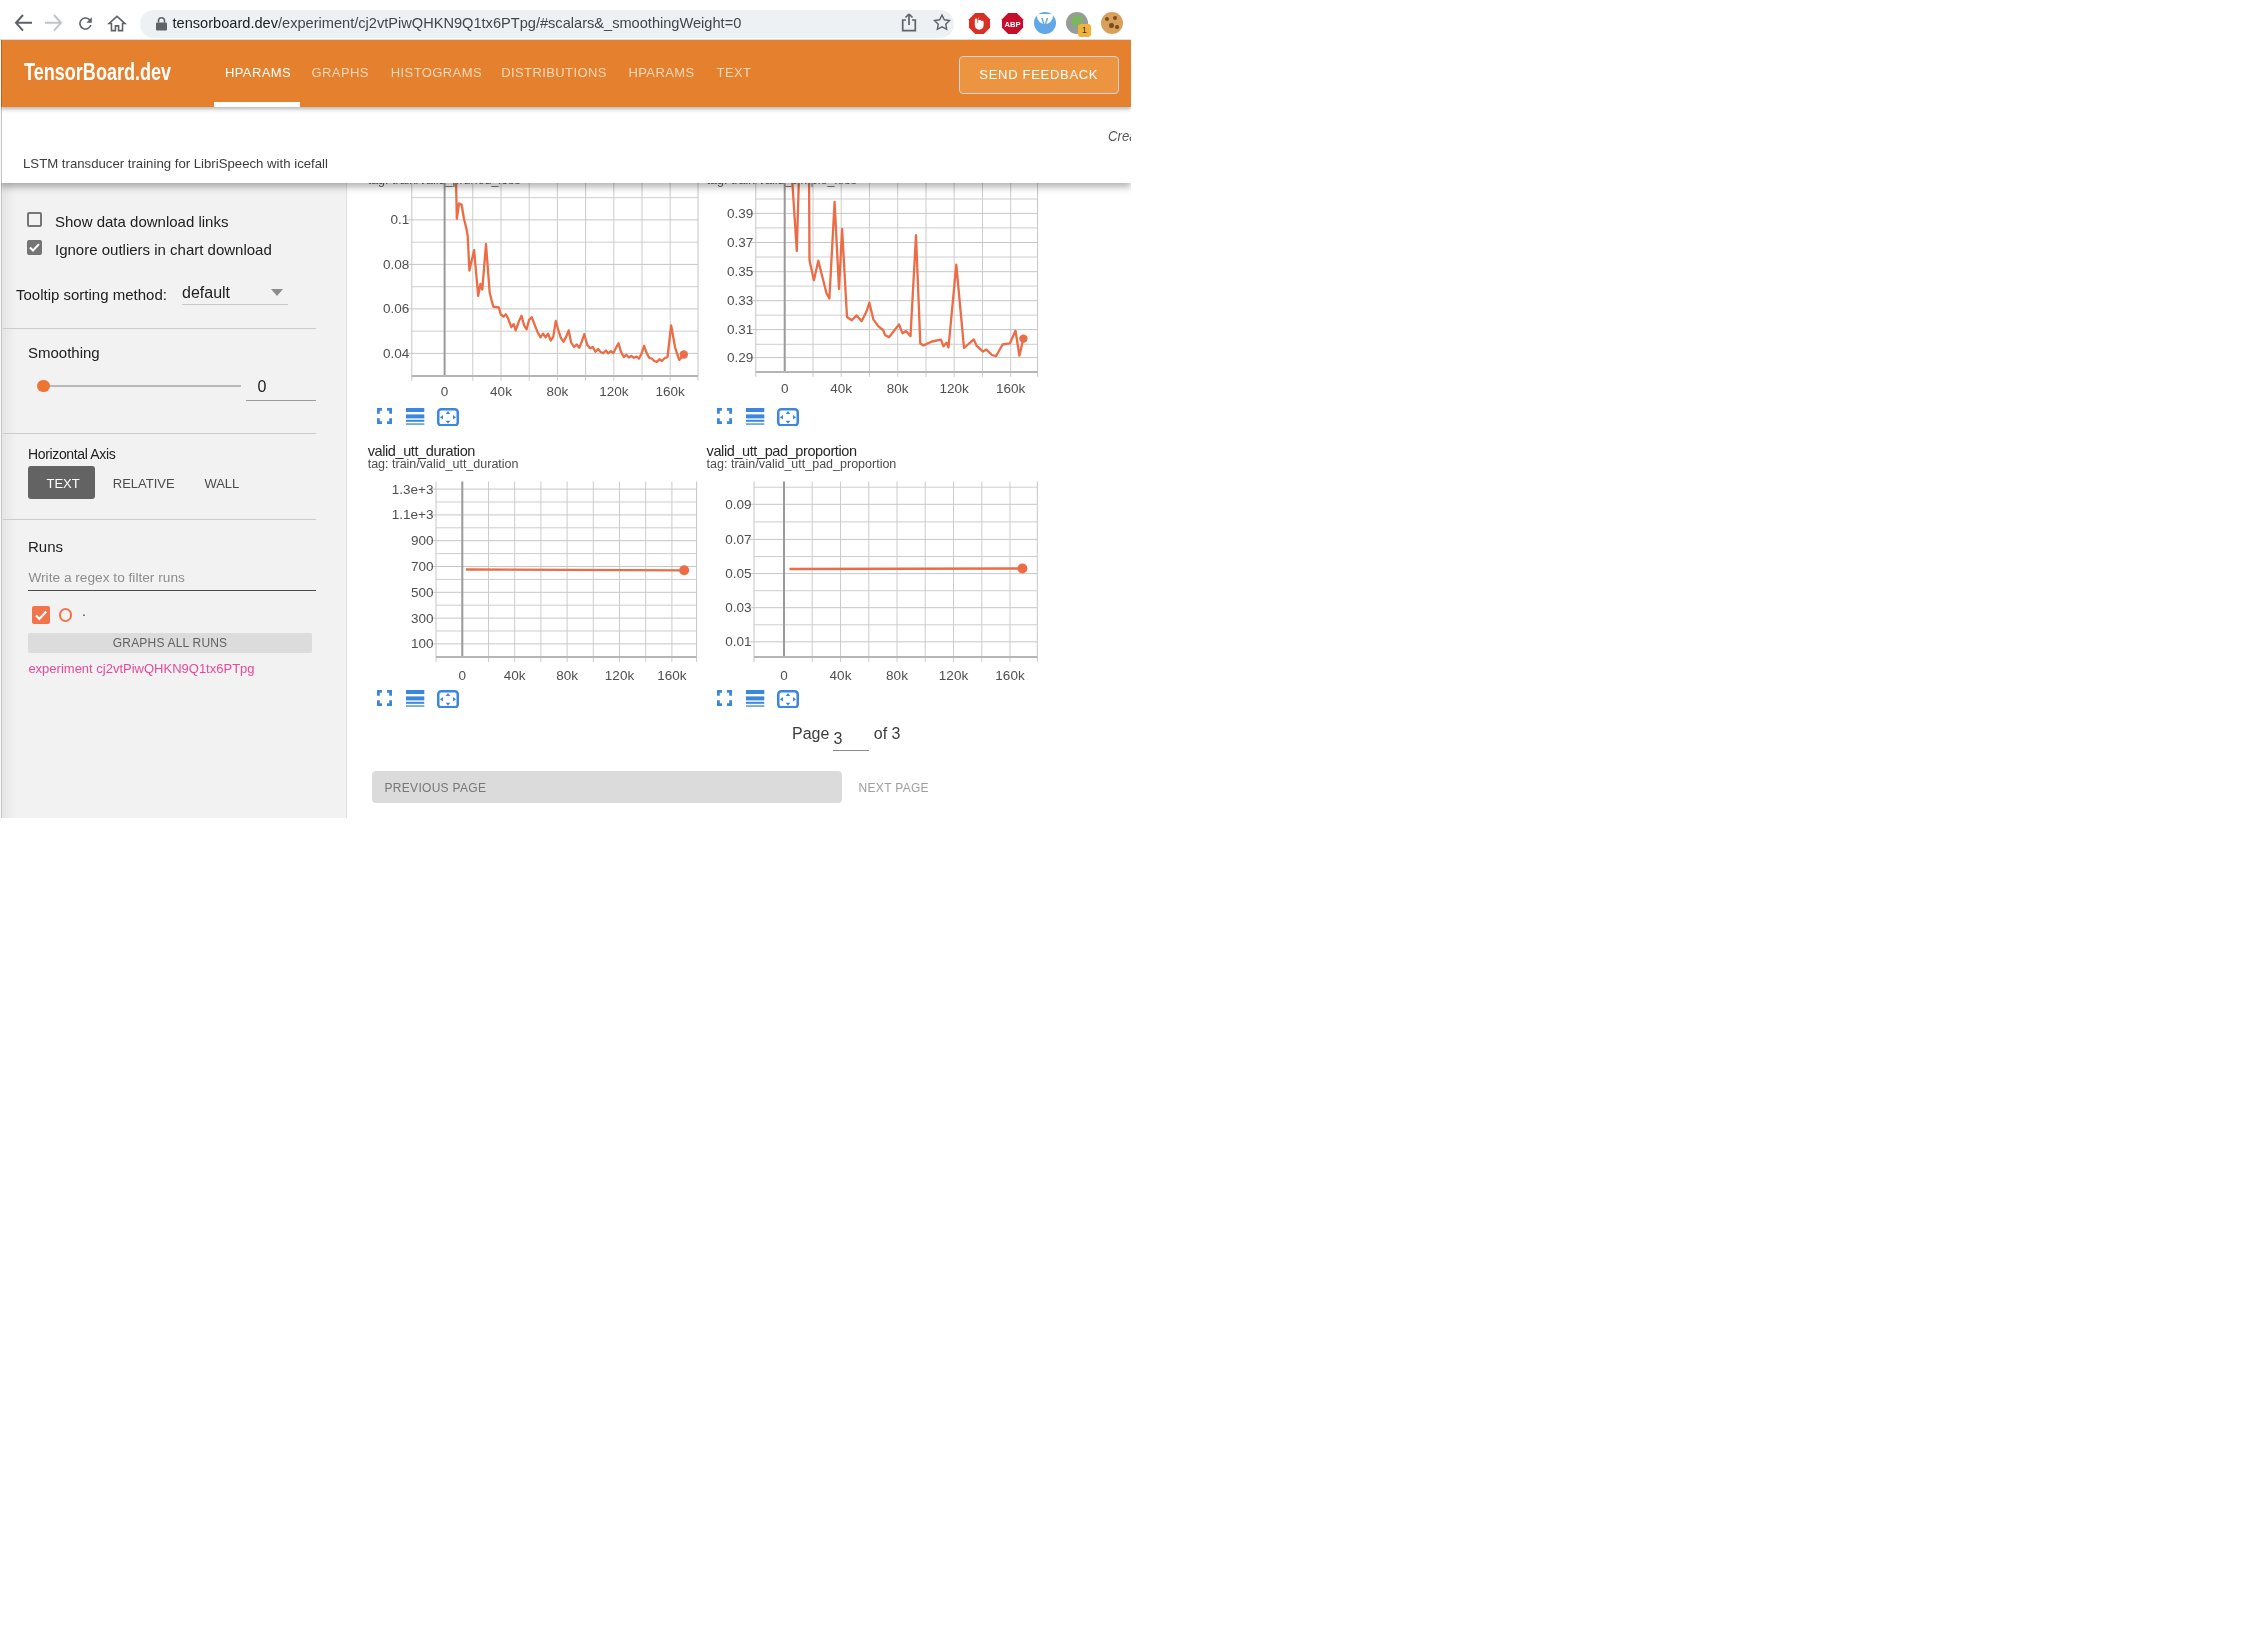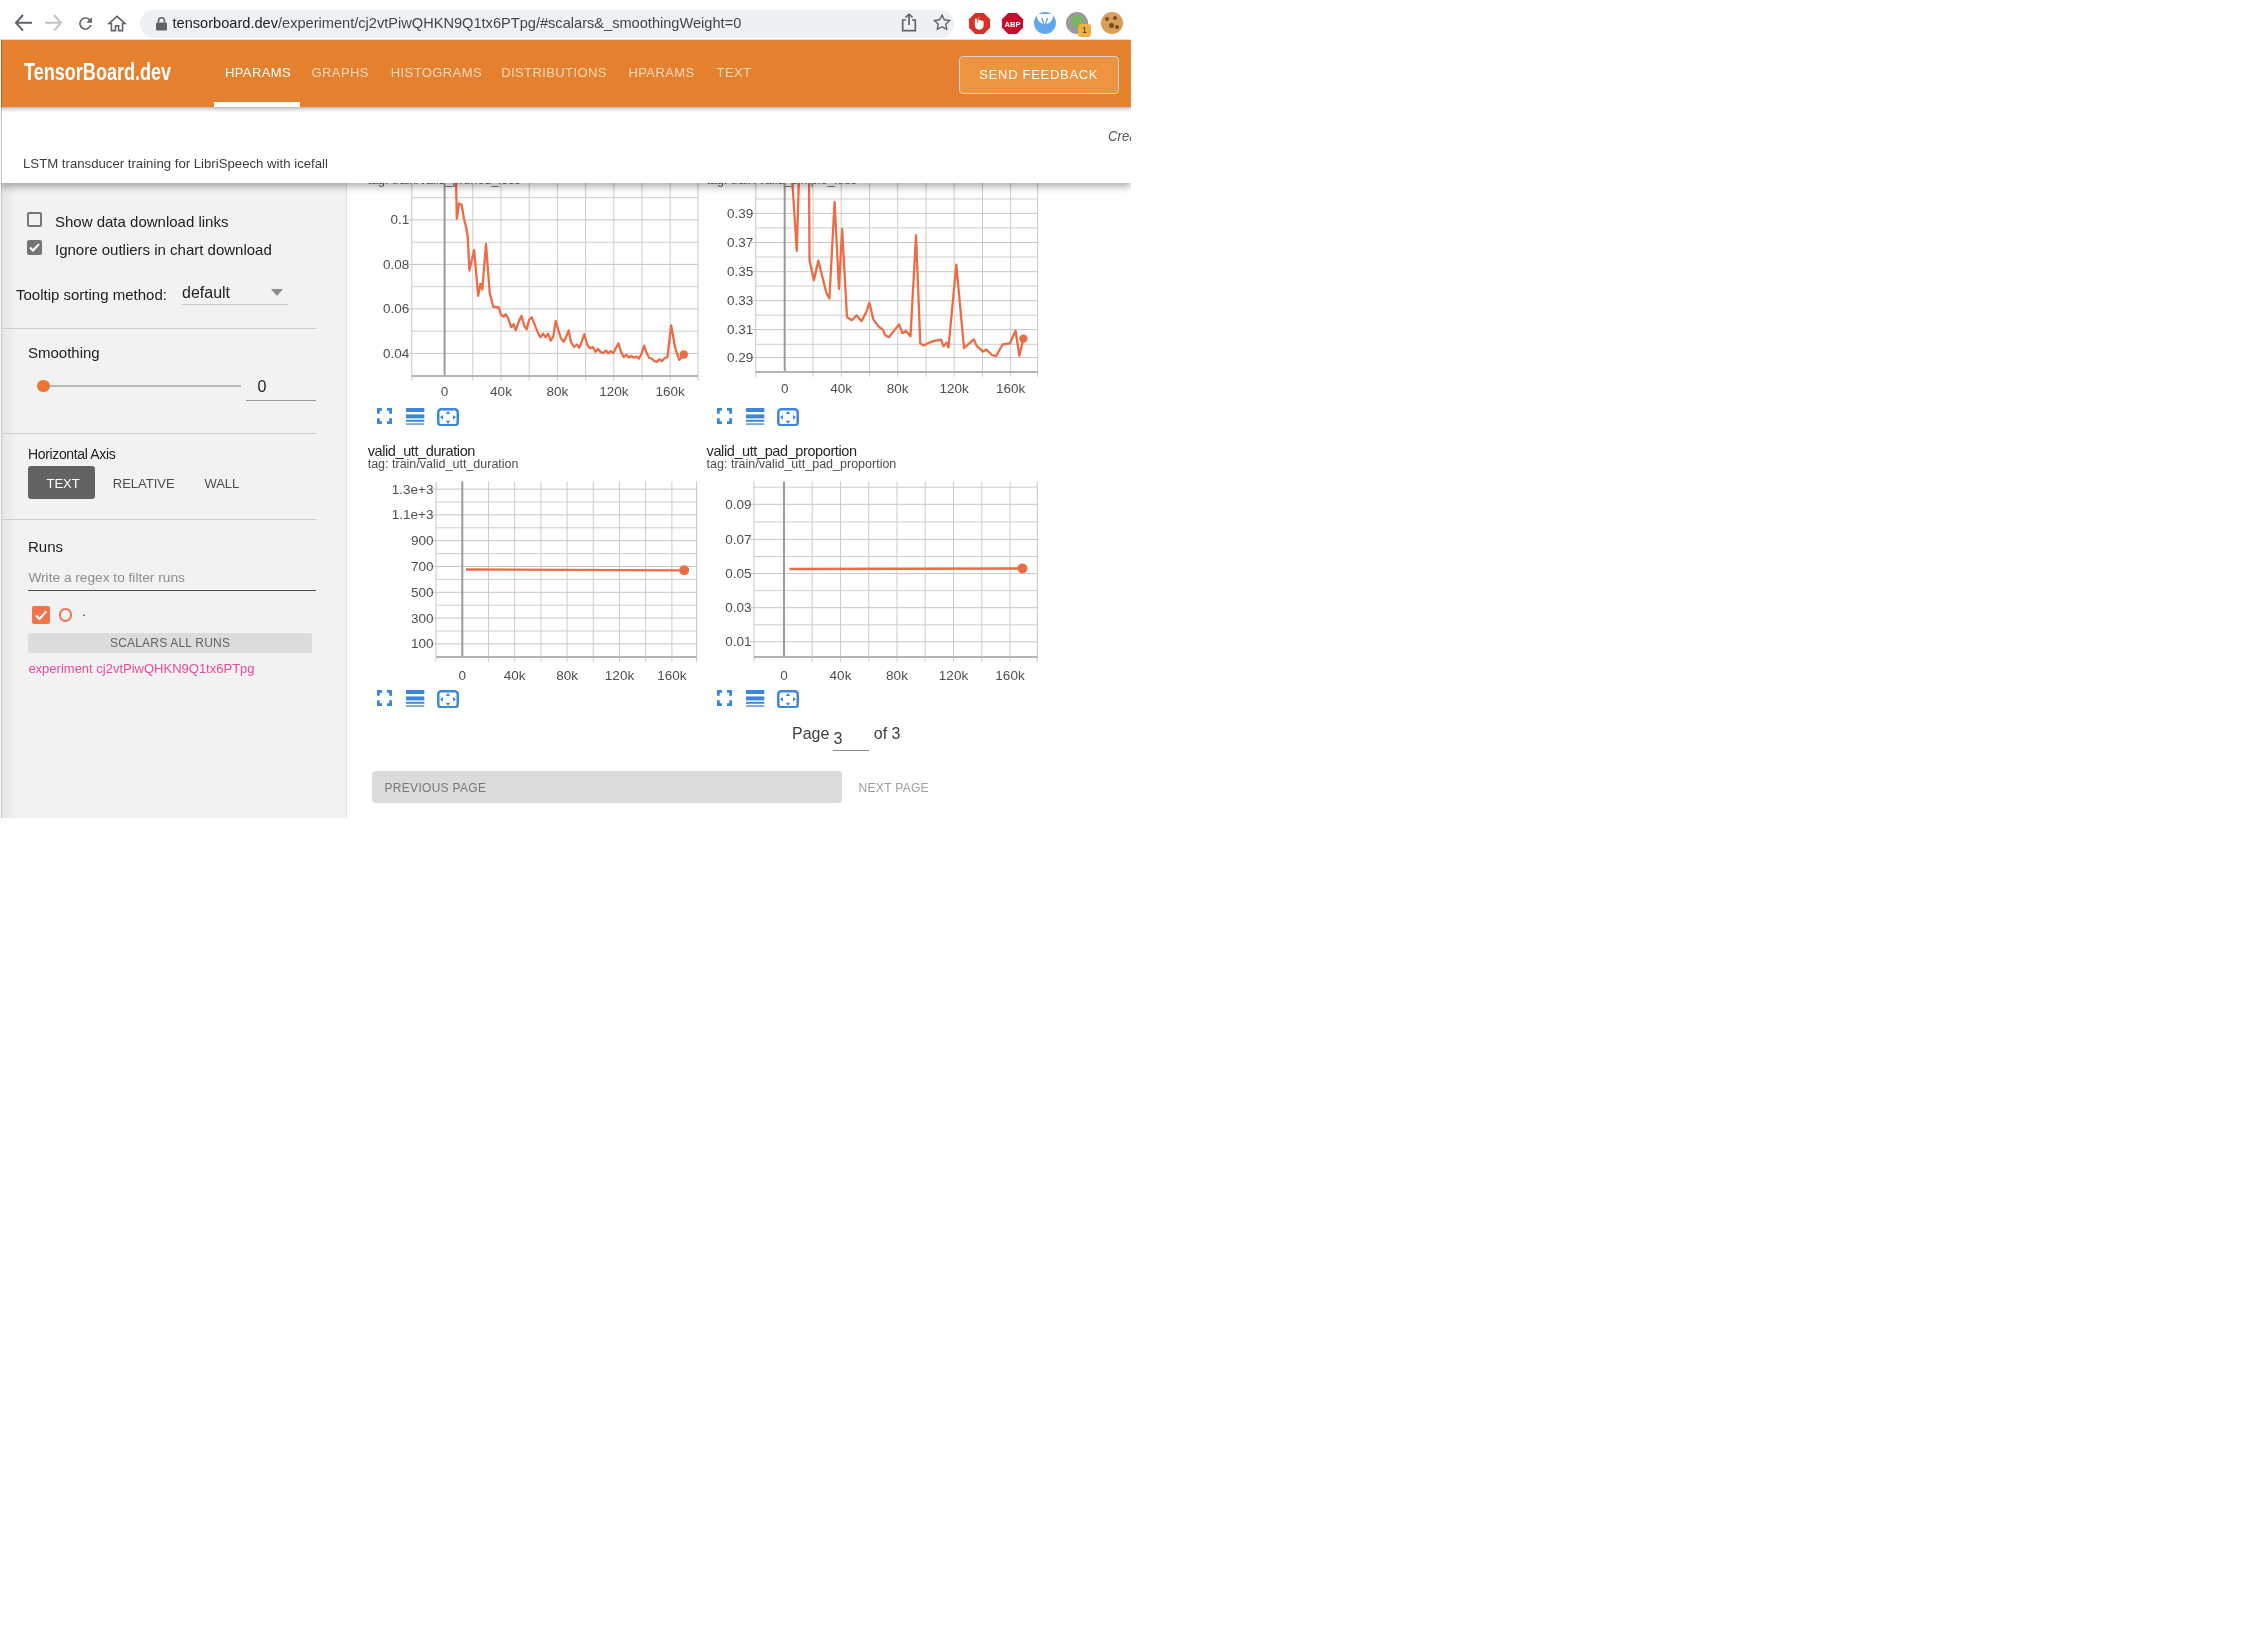--- a/index.html
+++ b/index.html
@@ -283,21 +283,21 @@
 <div class="abs" style="left:28px;top:537.5px;font-size:15px;color:#212121">Runs</div>
 <div class="abs" style="left:28.4px;top:569.5px;font-size:13.7px;color:#8d8d8d">Write a regex to filter runs</div>
 <div class="abs" style="left:28.4px;top:589.6px;width:287.9px;height:1.2px;background:#4a4a4a"></div>
 <div class="abs" style="left:32.1px;top:605.6px;width:18.3px;height:18.3px;background:#f3744b;border-radius:2px">
     <svg width="18" height="18" viewBox="0 0 18 18" style="position:absolute;left:0;top:0">
       <path d="M4 9.5 l3.4 3.4 l6.8 -7.4" stroke="#fff" stroke-width="2.2" fill="none"></path>
     </svg>
   </div>
 <div class="abs" style="left:58.7px;top:608px;width:13.6px;height:13.6px;border:2.2px solid #f3744b;border-radius:50%"></div>
 <div class="abs" style="left:82px;top:603px;font-size:14px;color:#3a3a3a">.</div>
-<div class="abs" style="left:28.4px;top:633.1px;width:283.3px;height:20.2px;background:#dcdcdc;border-radius:2px;text-align:center;font-size:12px;color:#616161;letter-spacing:0.2px;line-height:20.2px">SCALARS ALL RUNS</div>
+<div class="abs" style="left:28.4px;top:633.1px;width:283.3px;height:20.2px;background:#dcdcdc;border-radius:2px;text-align:center;font-size:12px;color:#616161;letter-spacing:0.2px;line-height:20.2px">GRAPHS ALL RUNS</div>
 <div class="abs" style="left:28.4px;top:661px;font-size:13px;color:#ec4899">experiment cj2vtPiwQHKN9Q1tx6PTpg</div>
 <div class="abs" style="left:0;top:107px;width:1131px;height:76px;background:#fff;box-shadow:0 4px 7px rgba(0,0,0,0.3)"></div>
 <div class="abs" style="left:1107.5px;top:127px;font-size:15px;font-style:italic;color:#565656;transform:scaleX(0.88);transform-origin:0 0">Created</div>
 <div class="abs" style="left:23px;top:156px;font-size:13.2px;color:#3d3d3d">LSTM transducer training for LibriSpeech with icefall</div>
 <div class="abs" style="left:0;top:40px;width:1131px;height:67px;background:#e5802e;box-shadow:0 2px 4px rgba(0,0,0,0.3)"></div>
 <div class="abs" style="left:23.9px;top:59px;font-size:23px;font-weight:bold;color:#fff;transform:scaleX(0.785);transform-origin:0 0">TensorBoard.dev</div>
 <div class="abs" style="left:258px;top:65px;transform:translateX(-50%);font-size:13px;letter-spacing:0.4px;color:#ffffff">HPARAMS</div>
 <div class="abs" style="left:340.2px;top:65px;transform:translateX(-50%);font-size:13px;letter-spacing:0.4px;color:#f7d9bd">GRAPHS</div>
 <div class="abs" style="left:436.4px;top:65px;transform:translateX(-50%);font-size:13px;letter-spacing:0.4px;color:#f7d9bd">HISTOGRAMS</div>
 <div class="abs" style="left:554px;top:65px;transform:translateX(-50%);font-size:13px;letter-spacing:0.4px;color:#f7d9bd">DISTRIBUTIONS</div>

